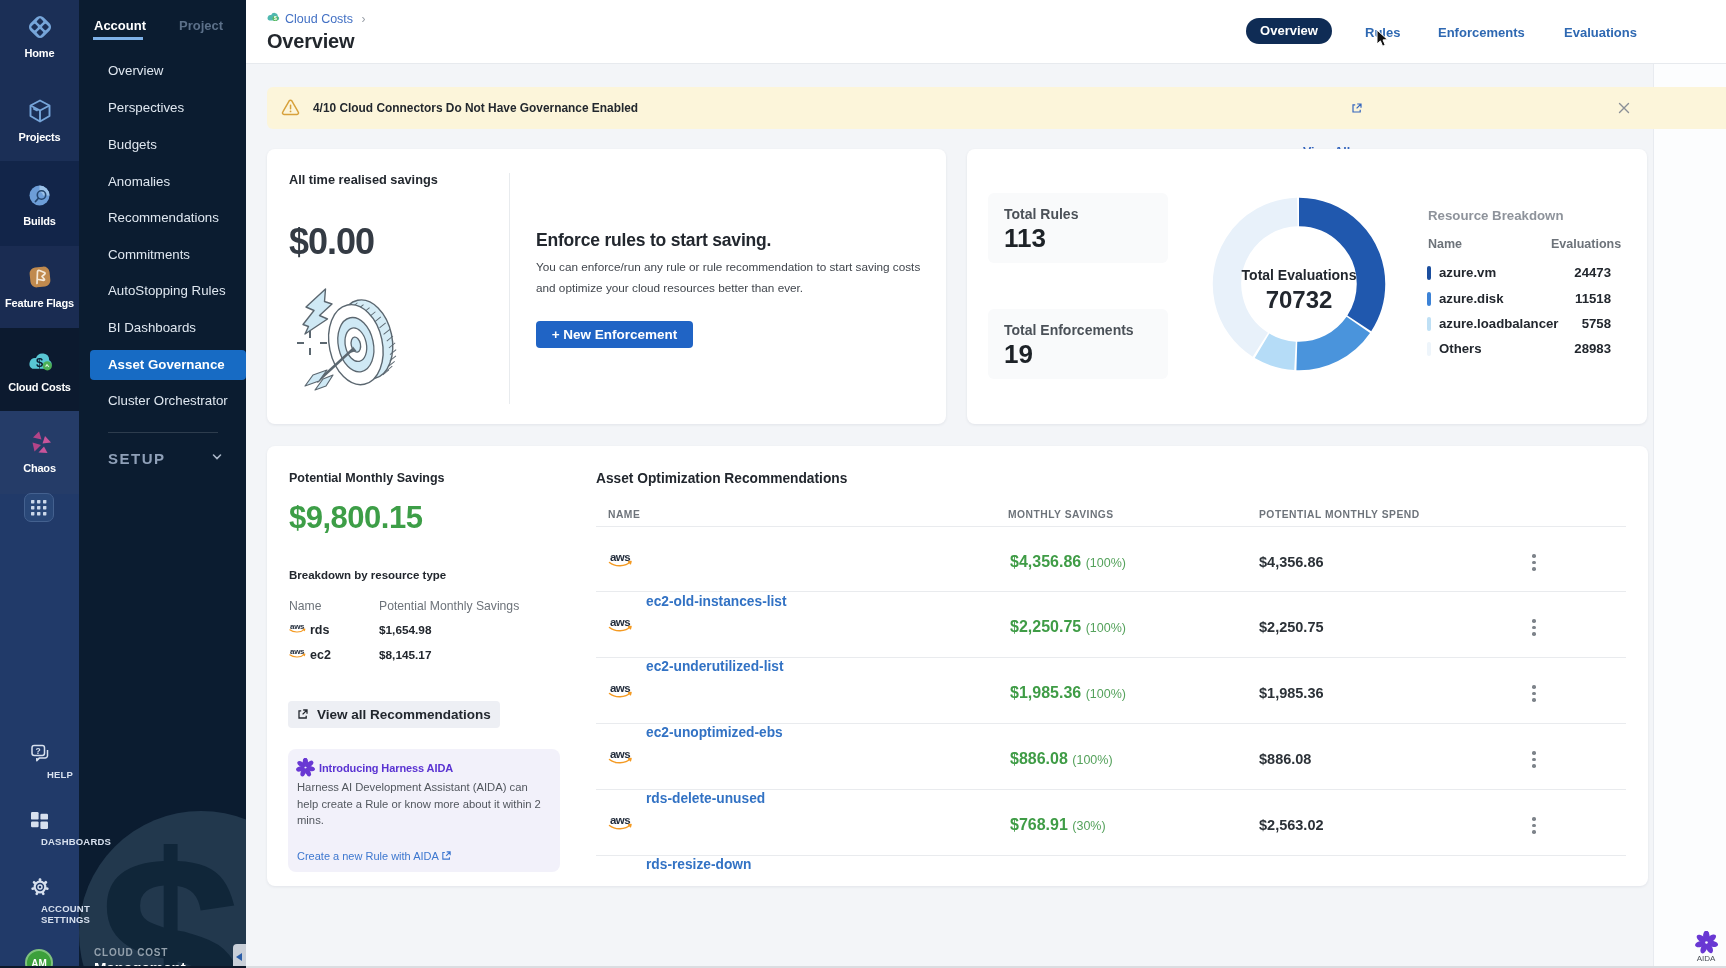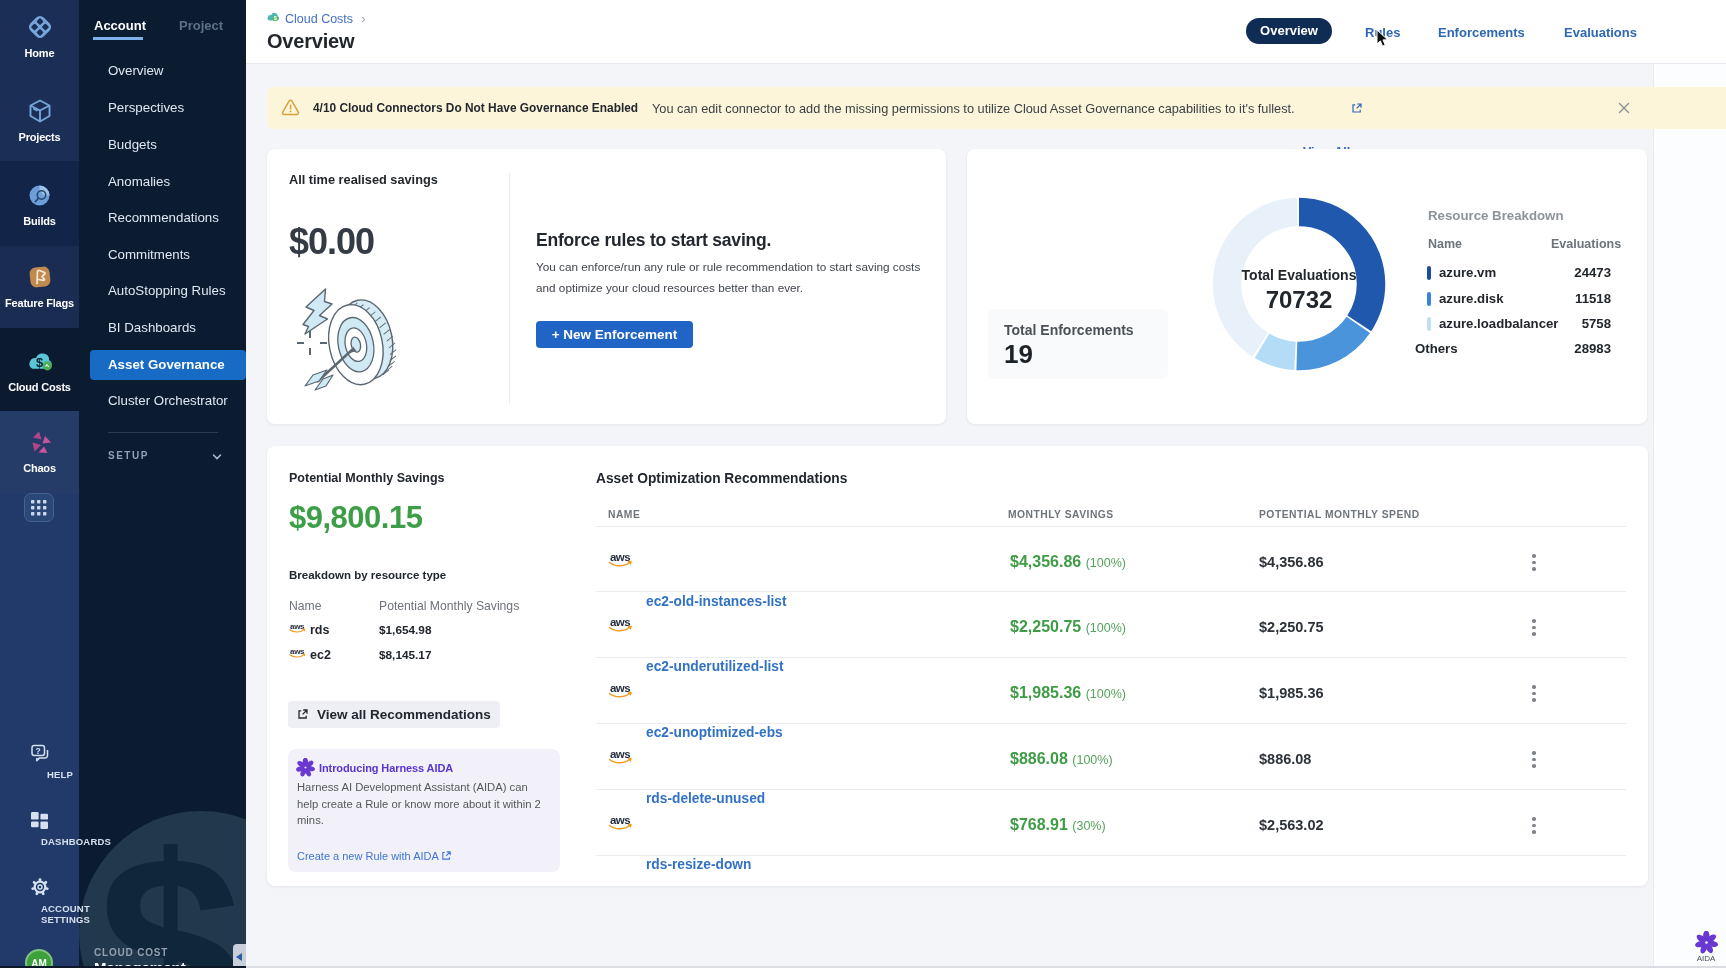--- a/index.html
+++ b/index.html
@@ -14,21 +14,21 @@
   .mod svg { display:block; margin:0 auto 6px; }
   .low .lbl { font-size:9.5px; color:#d7e0ee; font-weight:700; letter-spacing:0.2px;padding-left:41px; }
 
   
   #sidebar { position:absolute; left:79px; top:0; width:167px; height:968px; background:#0b1c30; z-index:4; overflow:hidden; }
   .tabA { position:absolute; left:15px; top:18px; font-size:13px; font-weight:700; color:#fff; }
   .tabA:after { content:""; position:absolute; left:-1px; top:19px; width:50px; height:3px; background:#7eb1e8; }
   .tabP { position:absolute; left:100px; top:18px; font-size:13px; font-weight:700; color:#5c7089; }
   .mitem { position:absolute; left:29px; font-size:13.3px; font-weight:500; color:#dfe7f0; white-space:nowrap; }
   .mhl { position:absolute; left:11px; top:350px; width:156px; height:30px; background:#176bc4; border-radius:4px; }
-  .setup { position:absolute; left:29px; top:450px; font-size:10px; font-weight:700; letter-spacing:1.5px; color:#8fa0b8; }
+  .setup { position:absolute; left:29px; top:450px; font-size:15px; font-weight:700; letter-spacing:1.5px; color:#8fa0b8; }
   .chev { position:absolute; left:133px; top:452px; width:10px; height:10px; }
   #watermark { position:absolute; left:0; top:690px; width:167px; height:278px; }
   .ccost { position:absolute; left:15px; top:947px; font-size:10px; font-weight:700; letter-spacing:0.8px; color:#93a0ac; }
   .cmgmt { position:absolute; left:15px; top:959px; font-size:15px; font-weight:700; color:#fff; }
   .collapse { position:absolute; left:154px; top:944px; width:13px; height:26px; background:#c9cfd8; border-radius:4px 0 0 4px; }
   .collapse svg { margin:8px 0 0 2px; }
 
   
   #main { position:absolute; left:246px; top:0; width:1480px; height:968px; background:#f3f5f8; }
   #header { position:absolute; left:0; top:0; width:1480px; height:64px; background:#fff; border-bottom:1px solid #e7eaee; z-index:2; }
@@ -281,21 +281,20 @@
       </svg>
   </div>
 
   <div id="banner">
     <svg class="warnico" width="19" height="17" viewBox="0 0 19 17">
       <path d="M8.2 1.8 A1.6 1.6 0 0 1 10.8 1.8 L17.3 13.1 A1.5 1.5 0 0 1 16 15.4 L3 15.4 A1.5 1.5 0 0 1 1.7 13.1 Z" fill="none" stroke="#d7a13b" stroke-width="1.5"></path>
       <rect x="8.8" y="5.4" width="1.5" height="5" rx="0.7" fill="#d7a13b"></rect>
       <circle cx="9.55" cy="12.4" r="0.9" fill="#d7a13b"></circle>
     </svg>
     <div class="btext-b">4/10 Cloud Connectors Do Not Have Governance Enabled</div>
-    <div class="btext-n">You can edit connector to add the missing permissions to utilize Cloud Asset Governance capabilities to it's fullest.</div>
     <div class="viewall">View All</div>
     <svg class="extlink" style="left:1084px; top:15px;" width="12" height="12" viewBox="0 0 12 12">
         <path d="M4.2 2.8 H2 V10 H9.2 V7.8" fill="none" stroke="#3566be" stroke-width="1.2"></path>
         <path d="M6.2 2 H10 V5.8 M10 2 L5.6 6.4" fill="none" stroke="#3566be" stroke-width="1.2"></path>
       </svg>
     <svg class="bx" viewBox="0 0 16 16">
         <path d="M3.5 3.5 L12.5 12.5 M12.5 3.5 L3.5 12.5" stroke="#8a8f96" stroke-width="1.4" stroke-linecap="round"></path>
       </svg>
   </div>
 
@@ -337,20 +336,24 @@
       <path d="M28.5 2 L9 20 L17 23.5 L6 37.5 L11.5 39.5 L8 47 L30.5 32 L22.5 28.5 L35 17 L27.5 14.5 Z" fill="#cfe9f5" stroke="#5b6770" stroke-width="1.4" stroke-linejoin="round"></path>
       <g stroke="#5b6770" stroke-width="2">
         <path d="M13 44 V51"></path>
           <path d="M13 61 V68"></path>
           <path d="M-2 56 H5 M21 56 H28" transform="translate(2 0)"></path>
       </g>
     </svg>
   </div>
 
   <div class="card" id="card2">
+    <div class="statbox" style="top:44px">
+      <div class="t">Total Rules</div>
+        <div class="v">113</div>
+    </div>
     <div class="statbox" style="top:160px">
       <div class="t">Total Enforcements</div>
         <div class="v">19</div>
     </div>
     <svg id="donut" width="180" height="180" viewBox="0 0 180 180">
       <g fill="none" stroke-width="28.5">
         <circle cx="90" cy="90" r="72" stroke="#2058ae" stroke-dasharray="154.5 297.9" transform="rotate(-90 90 90)"></circle>
         <circle cx="90" cy="90" r="72" stroke="#4a94dc" stroke-dasharray="71.7 380.7" transform="rotate(34.56 90 90)"></circle>
         <circle cx="90" cy="90" r="72" stroke="#b5dcf7" stroke-dasharray="34.8 417.6" transform="rotate(93.18 90 90)"></circle>
         <circle cx="90" cy="90" r="72" stroke="#e8f1fa" stroke-dasharray="183.4 269" transform="rotate(122.49 90 90)"></circle>
@@ -364,21 +367,21 @@
     <div class="rbbar" style="left:460px; top:117px; background:#1b4e9e"></div>
     <div class="rbrow" style="left:472px; top:116px">azure.vm</div>
     <div class="rbval" style="left:584px; top:116px">24473</div>
     <div class="rbbar" style="left:460px; top:143px; background:#3c82d6"></div>
     <div class="rbrow" style="left:472px; top:142px">azure.disk</div>
     <div class="rbval" style="left:584px; top:142px">11518</div>
     <div class="rbbar" style="left:460px; top:168px; background:#bfe0f5"></div>
     <div class="rbrow" style="left:472px; top:167px">azure.loadbalancer</div>
     <div class="rbval" style="left:584px; top:167px">5758</div>
     <div class="rbbar" style="left:460px; top:193px; background:#eef5fb"></div>
-    <div class="rbrow" style="left:448px; top:192px">Others</div>
+    <div class="rbrow" style="left:472px; top:192px">Others</div>
     <div class="rbval" style="left:584px; top:192px">28983</div>
   </div>
 
   <div class="card" id="bigcard">
     <div class="pms">Potential Monthly Savings</div>
     <div class="pmsamt">$9,800.15</div>
     <div class="brt">Breakdown by resource type</div>
     <div class="bthead" style="left:22px">Name</div>
     <div class="bthead" style="left:112px">Potential Monthly Savings</div>
     <svg class="awss" style="left:21px; top:175px" width="19" height="14" viewBox="0 0 27 20">

